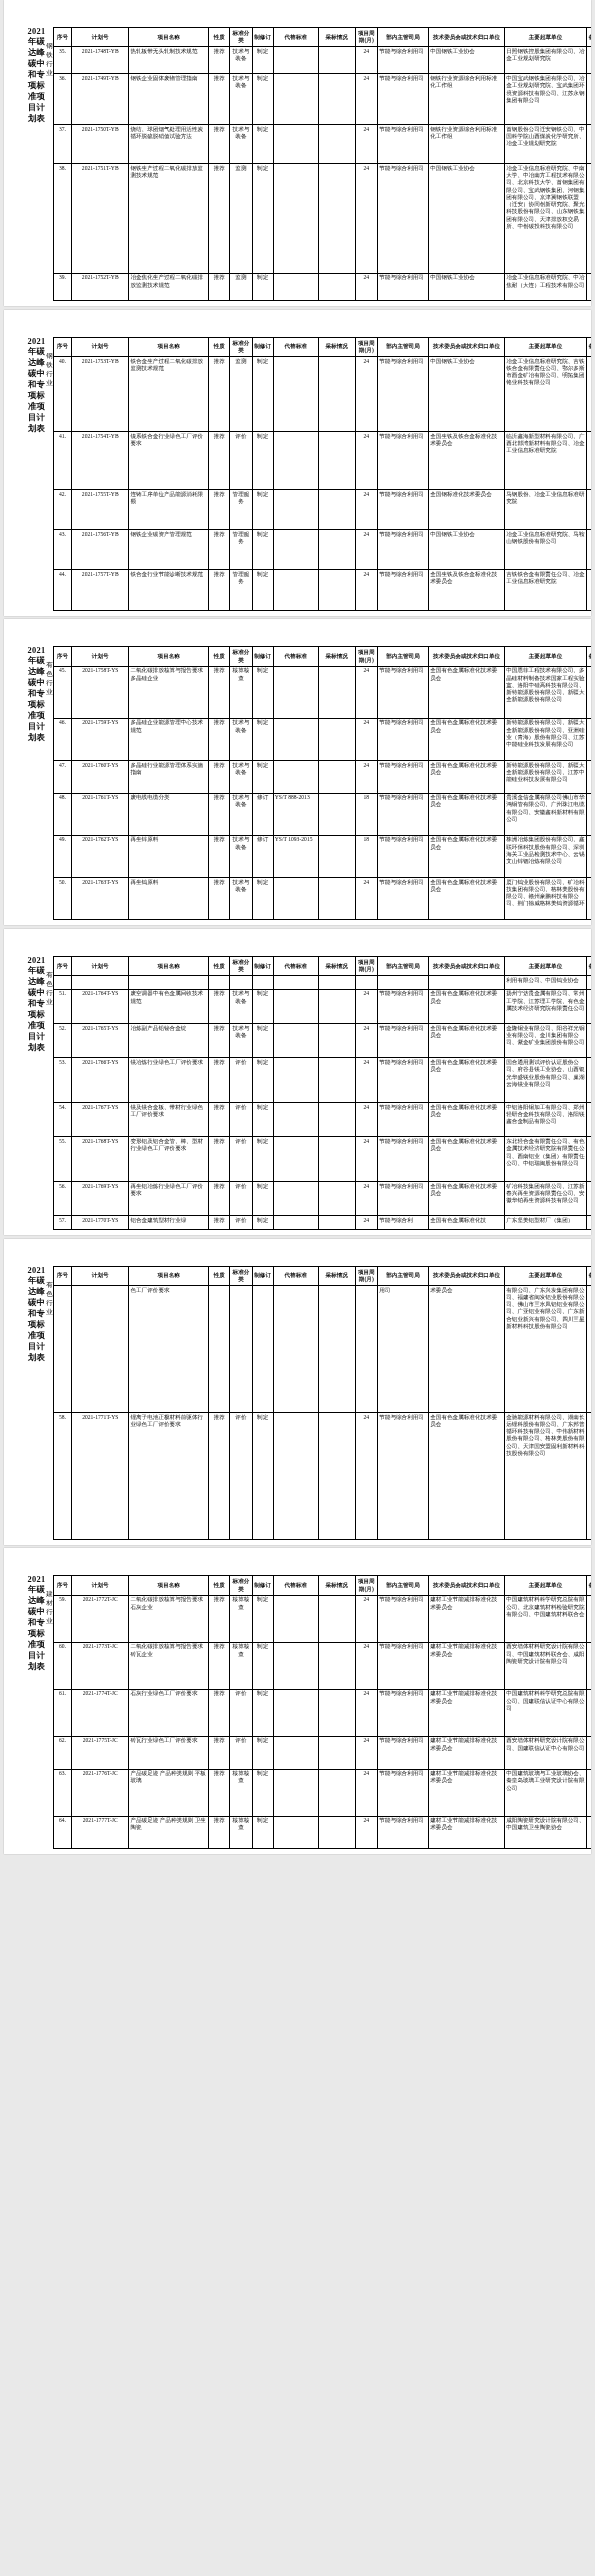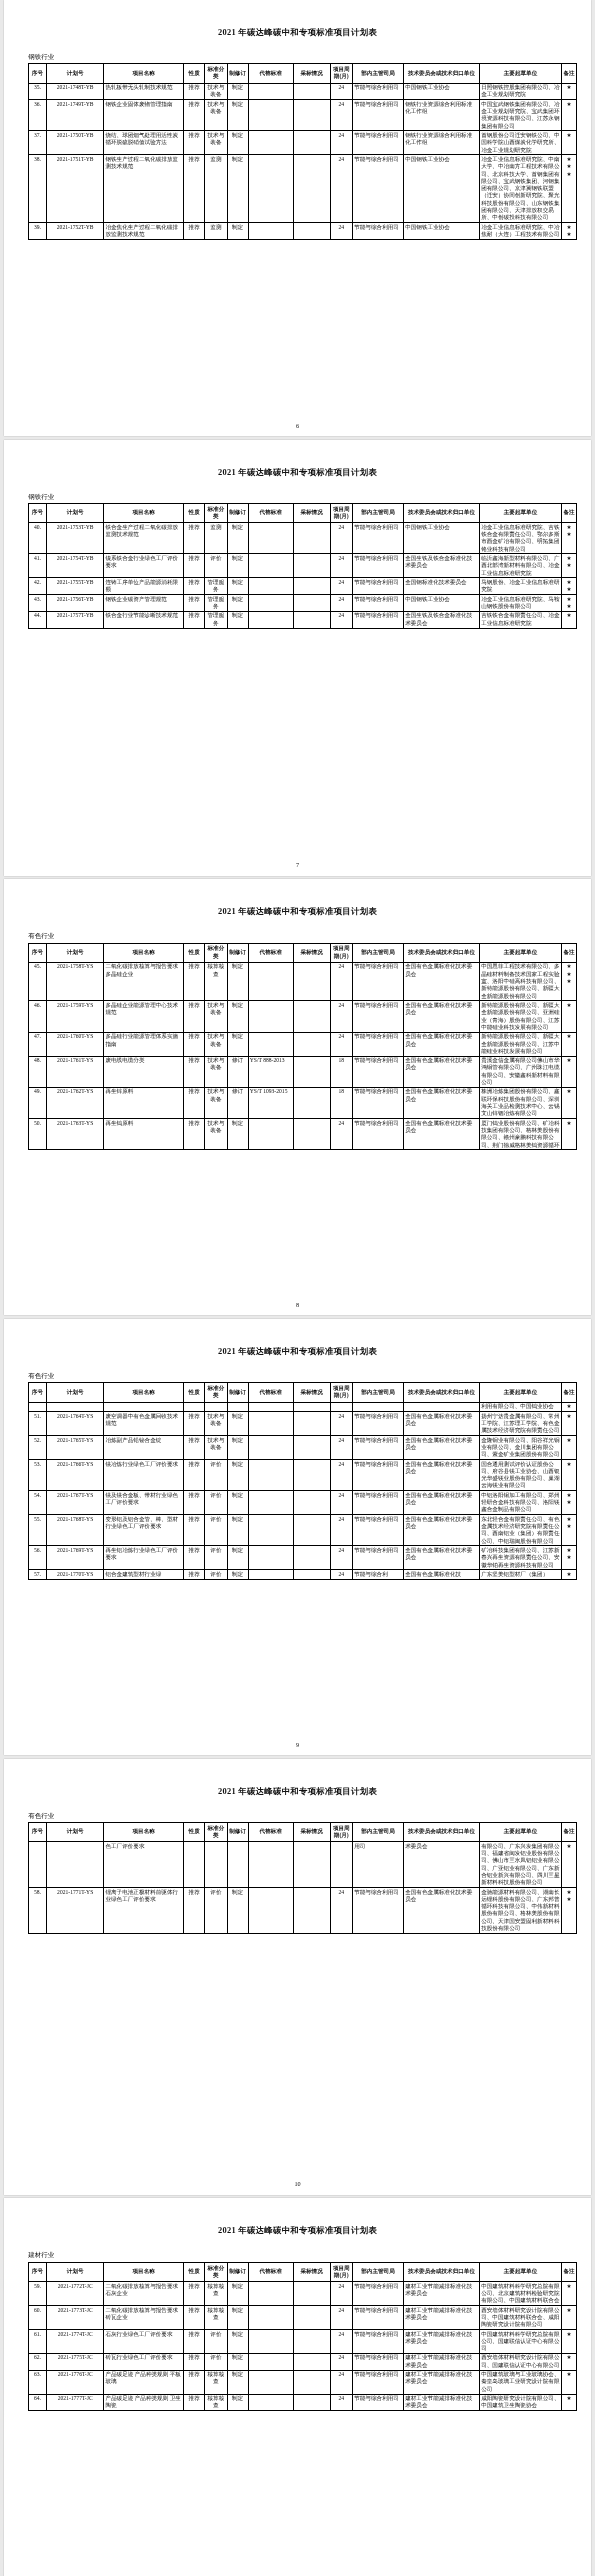--- a/index.html
+++ b/index.html
@@ -1,19 +1,19 @@
 <!DOCTYPE html>
 <html style="font-size:10px"><head>
 <meta charset="utf-8">
 <style>
   html,body{margin:0;padding:0;background:#e9e9e9;color:#111;
     font-family:"Liberation Serif","DejaVu Serif",serif;}
   #pages{width:595px;margin:0 auto;}
-  .page{width:587px;height:436px;margin:0 auto 3.7px;background:#fff;
-    box-sizing:border-box;padding:27px 23.6px 5px;display:flex;flex-direction:column;
+  .page{width:587px;height:306px;margin:0 auto 3.7px;background:#fff;
+    box-sizing:border-box;padding:27px 23.6px 5px;display:flex;flex-direction:row;
     overflow:hidden;box-shadow:0 0 1.2px rgba(0,0,0,.3);}
   .page-title{text-align:center;font-weight:bold;font-size:8.4px;letter-spacing:0.3px;}
   .section-label{font-size:6.5px;margin:15px 0 1.2px 0.6px;}
   table.plan{border-collapse:collapse;table-layout:fixed;width:100%;
     font-size:5.6px;line-height:1.3;}
   table.plan th,table.plan td{border:0.6px solid #000;padding:0.6px 1.2px;
     vertical-align:top;word-break:break-all;overflow:hidden;}
   table.plan th{font-weight:bold;text-align:center;vertical-align:middle;
     padding:1.9px 0.6px;font-size:5.6px;}
   td.c{text-align:center;}

